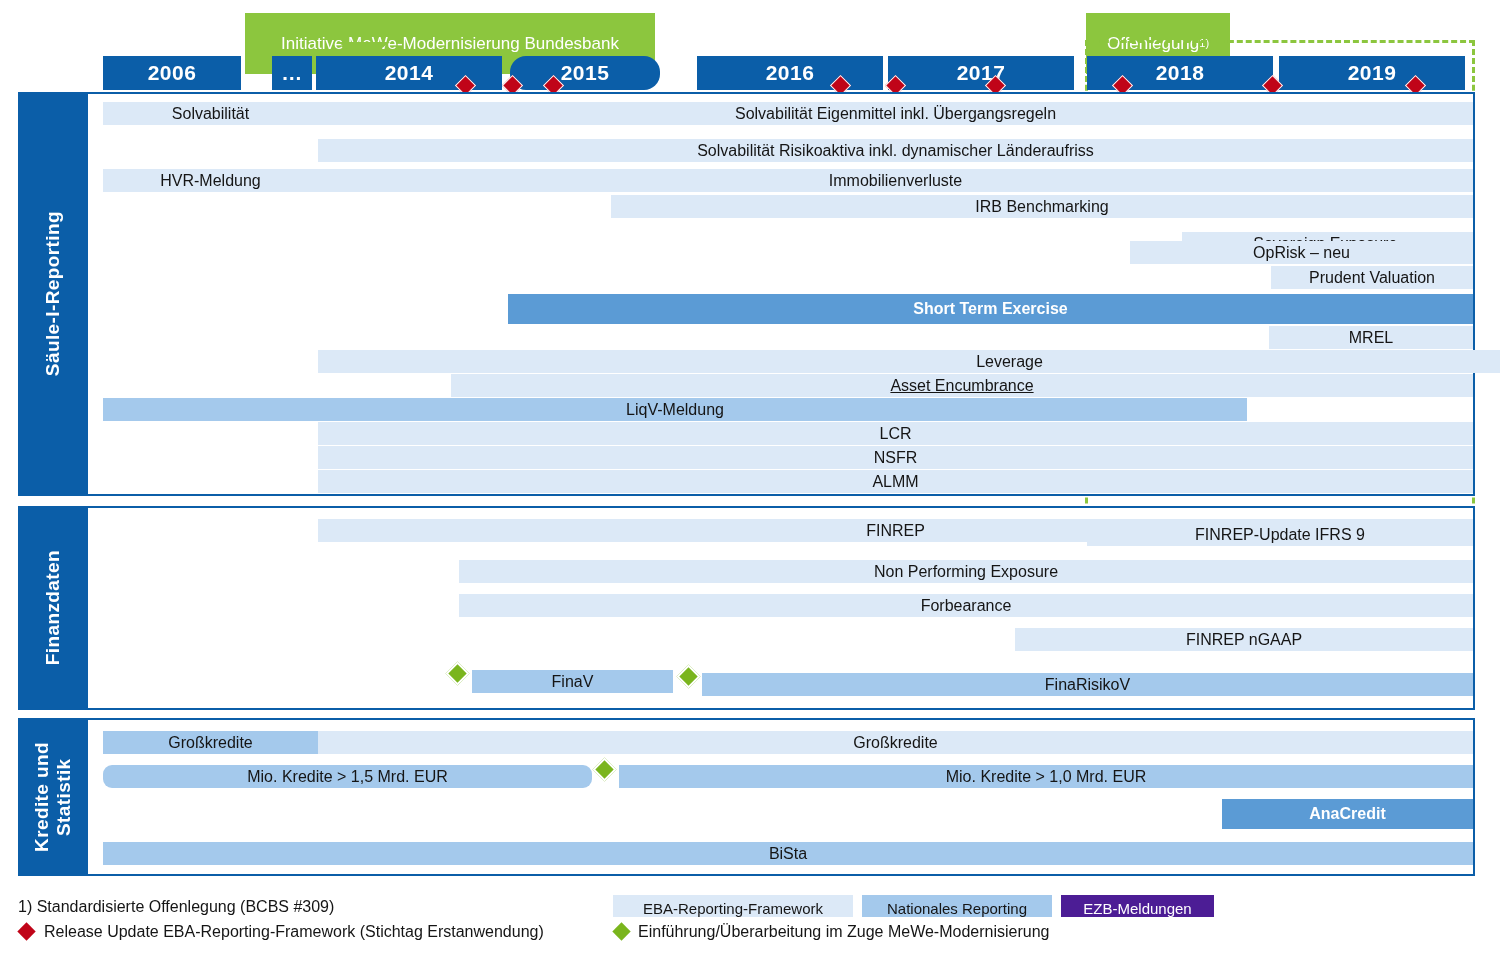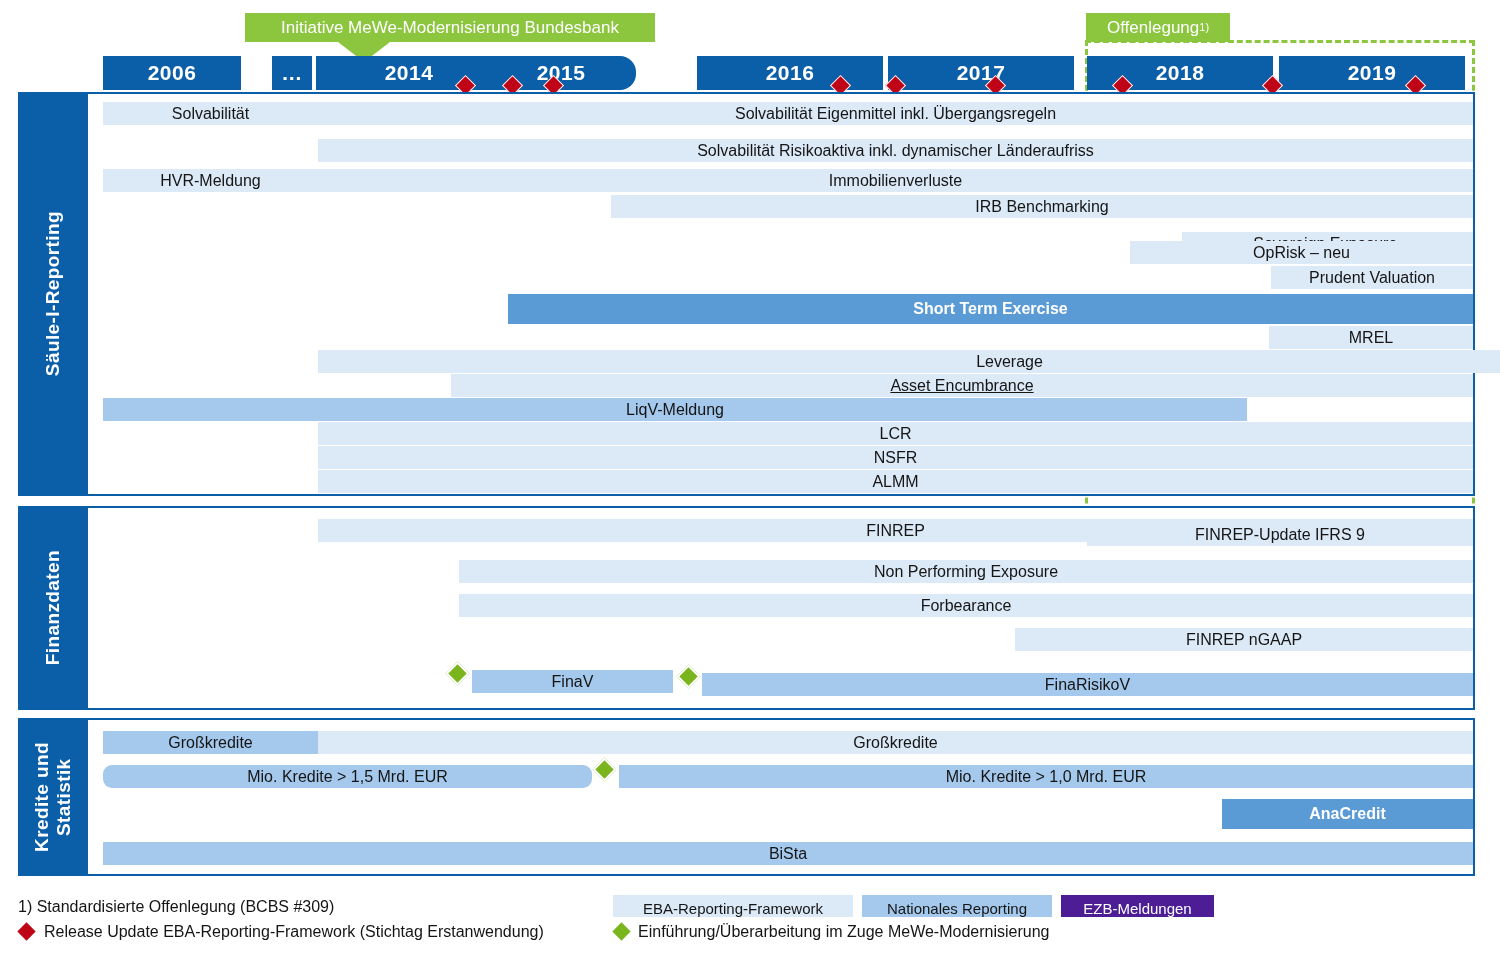--- a/index.html
+++ b/index.html
@@ -8,21 +8,21 @@
     font-family:"Liberation Sans",sans-serif;
     color:#1a1a1a;
     -webkit-font-smoothing:antialiased;
   }
 
   
   .callout{
     position:absolute;background:#8cc63e;color:#ffffff;
     font-size:17px;font-weight:400;line-height:1;
     display:flex;align-items:center;justify-content:center;
-    white-space:nowrap;padding:0 10px;
+    white-space:nowrap;padding:16px 10px;
   }
   .callout .sup{font-size:11px;vertical-align:super;line-height:1;}
   .callout-tail{
     position:absolute;width:0;height:0;
     border-left:26px solid transparent;border-right:26px solid transparent;
     border-top:20px solid #8cc63e;
   }
 
   
   .year-cell{
@@ -114,21 +114,21 @@
     <div class="dashbox" style="left: 1085px; top: 40px; width: 390px; height: 625px;"></div>
     <div class="year-cell" style="left: 103px; width: 138px; top: 56px;">
       <span>2006</span>
     </div>
     <div class="year-cell dots" style="left: 272px; width: 40px; top: 56px;">
       <span>…</span>
     </div>
     <div class="year-cell" style="left: 316px; width: 186px; top: 56px;">
       <span>2014</span>
     </div>
-    <div class="year-cell" style="left: 486px; width: 150px; top: 56px; border-radius: 16px;">
+    <div class="year-cell" style="left: 510px; width: 150px; top: 56px; border-radius: 16px;">
       <span>2015</span>
     </div>
     <div class="year-cell" style="left: 697px; width: 186px; top: 56px;">
       <span>2016</span>
     </div>
     <div class="year-cell" style="left: 888px; width: 186px; top: 56px; text-align: right;">
       <span>2017</span>
     </div>
     <div class="year-cell" style="left: 1087px; width: 186px; top: 56px;">
       <span>2018</span>

